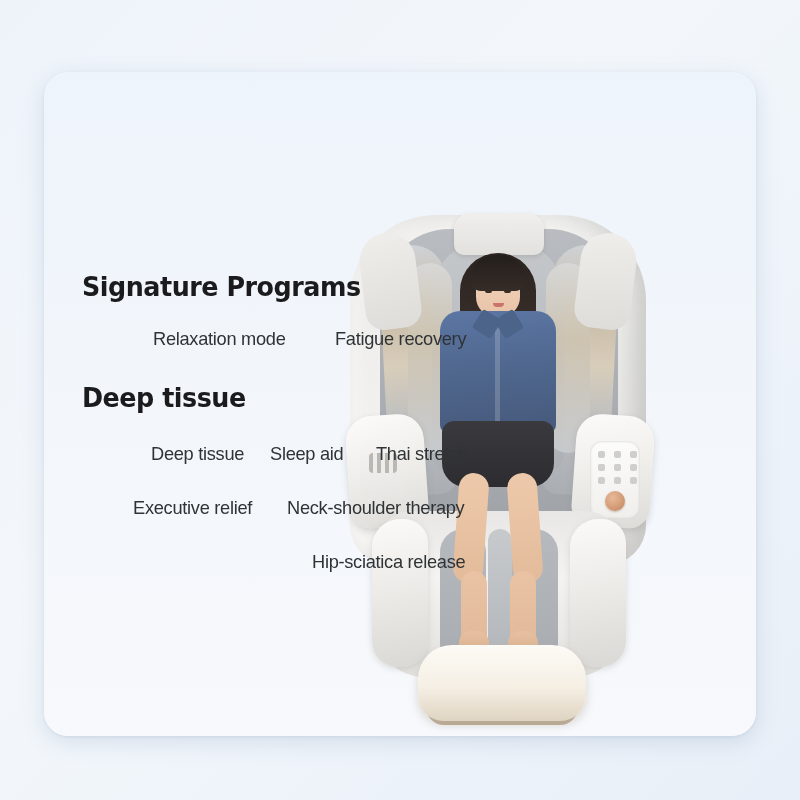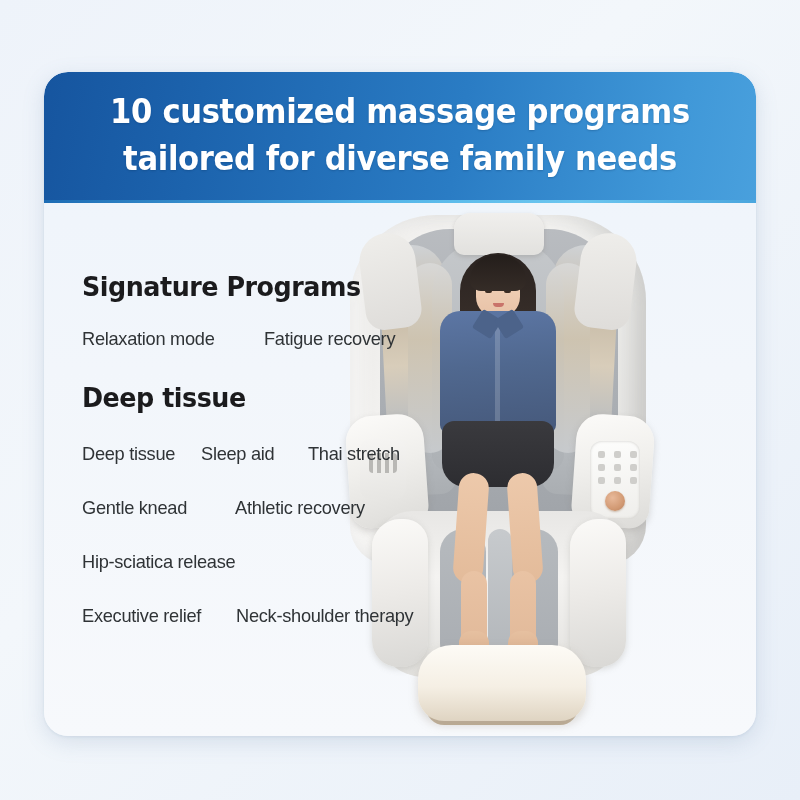--- a/index.html
+++ b/index.html
@@ -98,20 +98,21 @@
     white-space: nowrap;
   }
   #signature-heading { margin-bottom: 26px; }
   #deep-heading { margin-top: 24px; margin-bottom: 30px; }
 
   .program-row {
     display: flex;
     align-items: baseline;
     margin-bottom: 32px;
     white-space: nowrap;
+    justify-content: flex-end;
   }
   .program-row:last-child { margin-bottom: 0; }
   .program-item {
     font-family: "Liberation Sans", "DejaVu Sans", sans-serif;
     font-size: 19px;
     font-weight: 400;
     color: #2f3336;
     letter-spacing: -0.3px;
     transform: scaleX(0.96);
     transform-origin: left center;
@@ -344,23 +345,20 @@
     z-index: 4;
   }
   #foot-l { left: 137px; }
   #foot-r { left: 186px; }
 </style>
 </head>
 <body>
 
 <div id="card">
 
-  <div id="banner">
-    <h1 id="banner-title">10 customized massage programs tailored for diverse family needs</h1>
-  </div>
 
   <div id="card-body">
 
     <div id="chair-figure">
       <div class="cf" id="shell-outer"></div>
       <div class="cf" id="shell-inner"></div>
       <div class="cf wing" id="wing-left"></div>
       <div class="cf wing" id="wing-right"></div>
       <div class="cf" id="backrest"></div>
       <div class="cf wing-soft" id="wing-soft-left"></div>
@@ -432,32 +430,27 @@
       <h2 class="section-heading" id="deep-heading">Deep tissue</h2>
 
       <div class="program-row">
         <span class="program-item">Deep tissue</span>
         <span class="gap-sm"></span>
         <span class="program-item">Sleep aid</span>
         <span class="gap-md"></span>
         <span class="program-item">Thai stretch</span>
       </div>
 
-      <div class="program-row">
-        <span class="program-item">Gentle knead</span>
-        <span class="gap-lg"></span>
-        <span class="program-item">Athletic recovery</span>
-      </div>
-
-
-      <div class="program-row">
-        <span class="program-item">Hip-sciatica release</span>
-      </div>
+
 
       <div class="program-row">
         <span class="program-item">Executive relief</span>
         <span class="gap-md"></span>
         <span class="program-item">Neck-shoulder therapy</span>
       </div>
 
+      <div class="program-row">
+        <span class="program-item">Hip-sciatica release</span>
+      </div>
+
     </div>
   </div>
 </div>
 
 </body></html>

